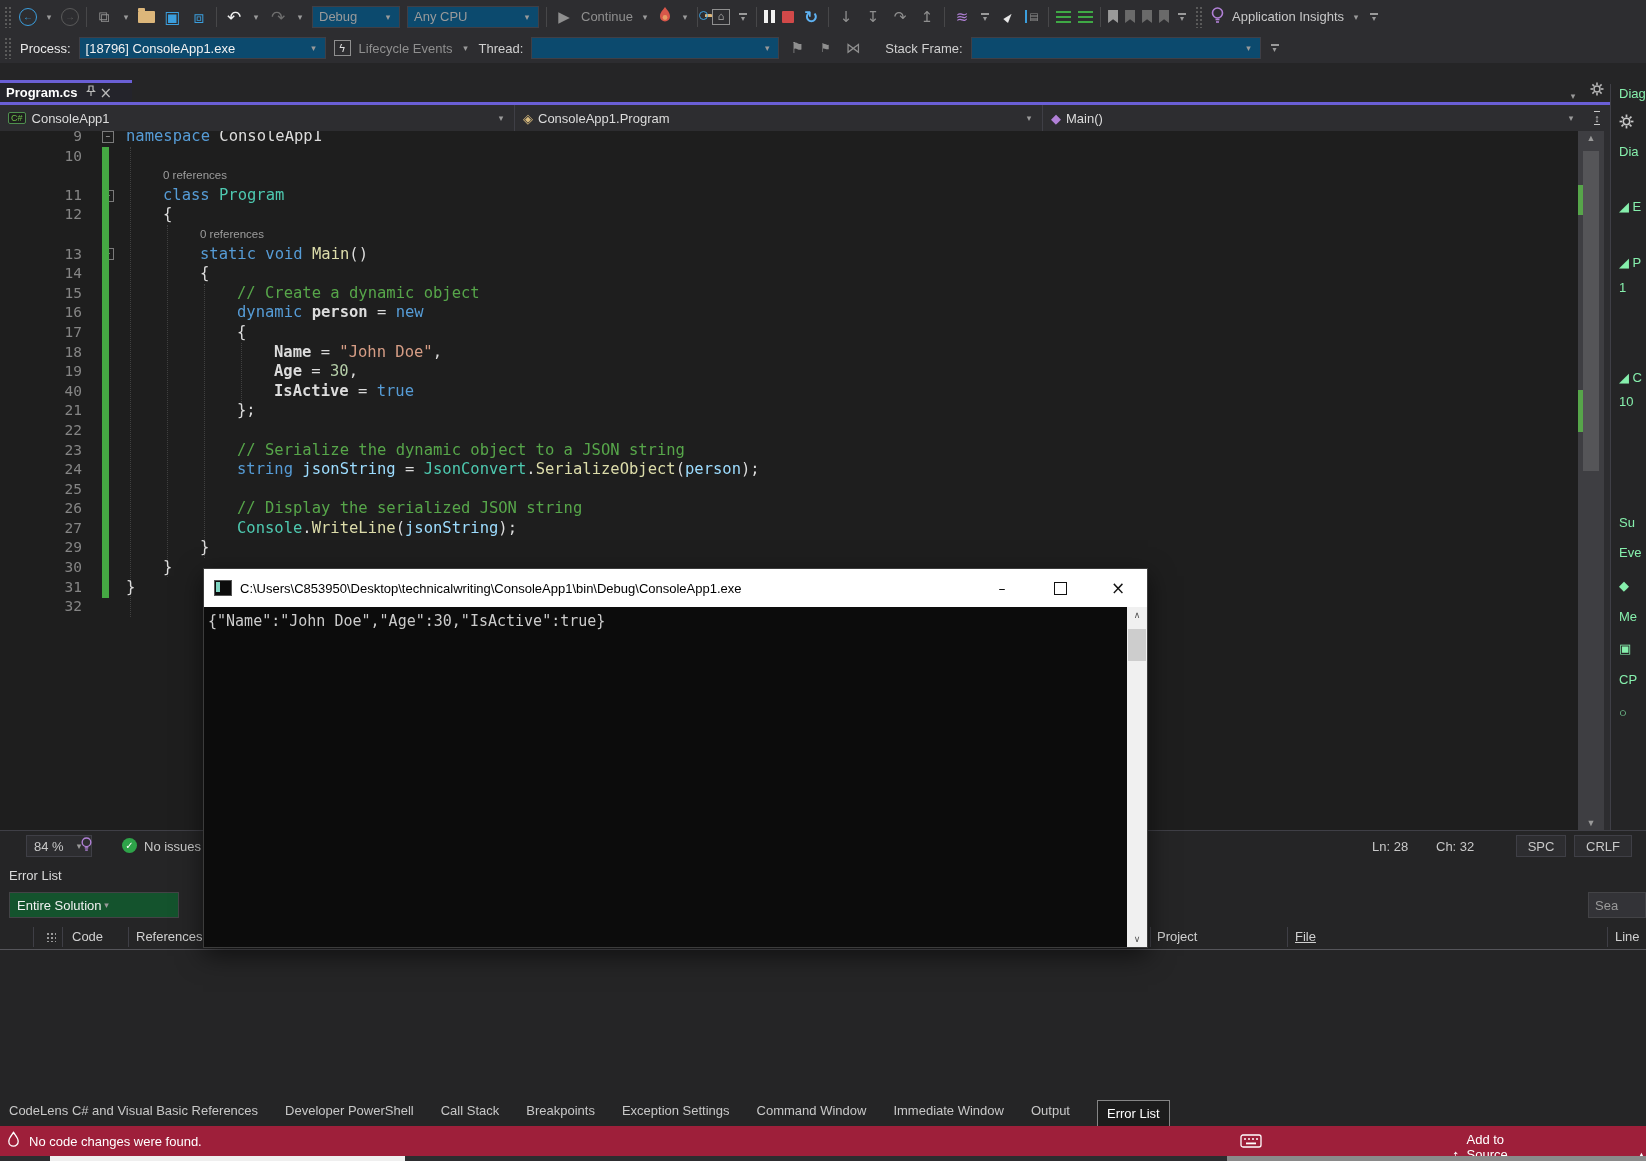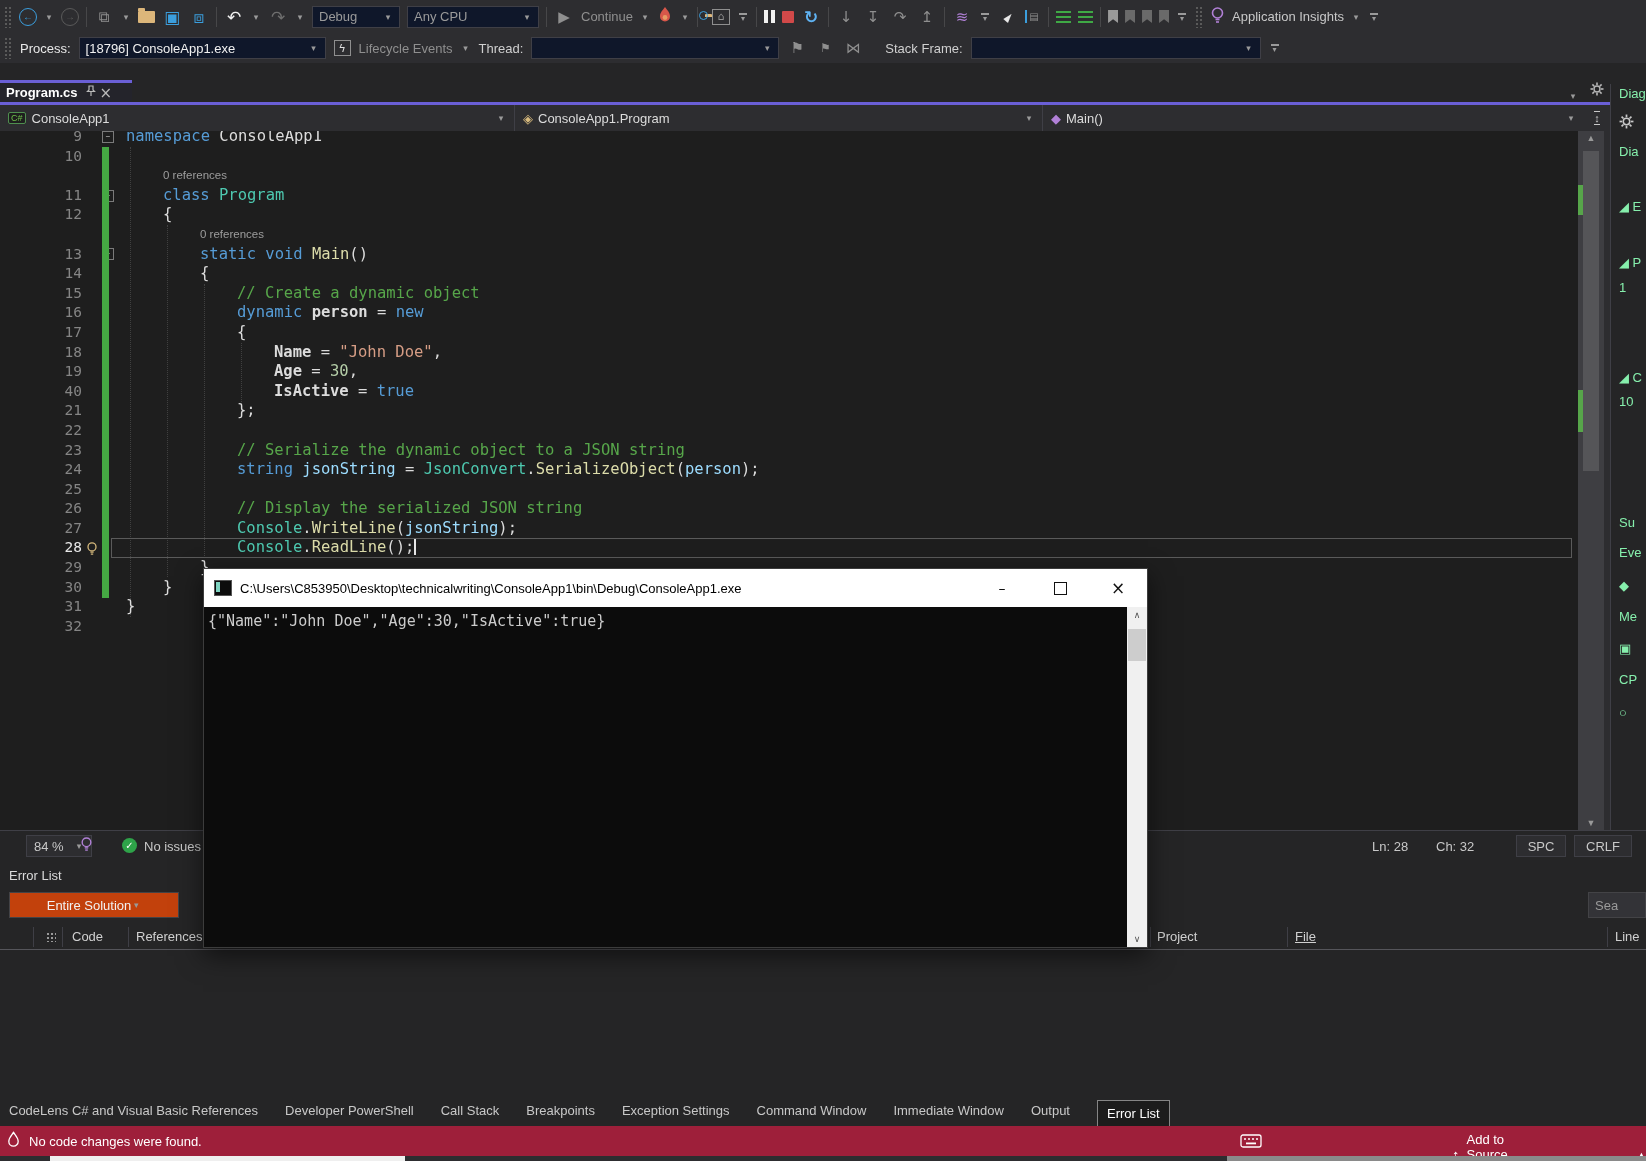--- a/index.html
+++ b/index.html
@@ -12,21 +12,21 @@
   .grip{width:8px;height:22px;background-image:radial-gradient(#5a5a5a 1px,transparent 1.2px);background-size:4px 4px;flex:0 0 auto;}
   .vsep{width:1px;height:20px;background:#474749;flex:0 0 auto;}
   .ic{display:inline-flex;align-items:center;justify-content:center;width:20px;height:22px;font-size:15px;color:#8f8f8f;font-family:"DejaVu Sans",sans-serif;flex:0 0 auto;}
   .circ{width:16px;height:16px;border-radius:50%;border:1.6px solid #3B9EDD;color:#3B9EDD;display:inline-flex;align-items:center;justify-content:center;font-size:10px;font-weight:bold;flex:0 0 auto;}
   .circ.gray{border-color:#5a5a5a;color:#5a5a5a;}
   .dd{width:10px;height:22px;display:inline-flex;align-items:center;justify-content:center;flex:0 0 auto;}
   .dd::after{content:"▾";font-size:9px;color:#9a9a9a;}
   .ovf{width:12px;height:22px;display:inline-flex;flex-direction:column;align-items:center;justify-content:center;flex:0 0 auto;}
   .ovf::before{content:"";width:8px;border-top:2px solid #9a9a9a;margin-bottom:1px;}
   .ovf::after{content:"▾";font-size:8px;color:#9a9a9a;line-height:5px;}
-  .combo{height:22px;background:#0f172a;border:1px solid #3F3F46;display:inline-flex;align-items:center;justify-content:space-between;padding:0 6px;box-sizing:border-box;color:#9a9a9a;font-size:13px;flex:0 0 auto;}
+  .combo{height:22px;background:#0c4a6e;border:1px solid #3F3F46;display:inline-flex;align-items:center;justify-content:space-between;padding:0 6px;box-sizing:border-box;color:#9a9a9a;font-size:13px;flex:0 0 auto;}
   .combo .dd{margin-left:6px;}
   .toolbtn-label{color:#8f8f8f;font-size:13px;}
   .folder{width:17px;height:12px;background:#DCB67A;border-radius:1px;position:relative;flex:0 0 auto;}
   .folder::before{content:"";position:absolute;top:-3px;left:0;width:7px;height:3px;background:#DCB67A;border-radius:1px 1px 0 0;}
   .save-glyph{color:#3B9EDD;font-size:17px;}
   .pausebars{display:inline-flex;gap:3px;align-items:center;height:22px;flex:0 0 auto;}
   .pausebars span{width:4px;height:13px;background:#F1F1F1;}
   .stopsq{width:12px;height:12px;background:#D14949;border-radius:1px;flex:0 0 auto;}
   .greenlines{width:15px;height:12px;background:repeating-linear-gradient(#3FA945 0 2px,transparent 2px 5px);flex:0 0 auto;}
   .bookmark{width:10px;height:13px;clip-path:polygon(0 0,100% 0,100% 100%,50% 72%,0 100%);background:#6a6a6a;flex:0 0 auto;}
@@ -75,21 +75,21 @@
   #rightpanel{left:1610px;top:84px;width:36px;height:746px;background:#252526;border-left:1px solid #3F3F46;overflow:hidden;}
   .rp-item{position:absolute;left:8px;color:#86efac;font-size:13px;white-space:nowrap;}
   
   #edstatus{left:0;top:830px;width:1646px;height:30px;background:#252526;border-top:1px solid #3F3F46;box-sizing:border-box;}
   .statbox{position:absolute;top:4px;height:22px;background:#2D2D30;border:1px solid #3F3F46;display:flex;align-items:center;padding:0 7px;box-sizing:border-box;color:#c8c8c8;font-size:13px;margin-left:24px;}
   .stattext{position:absolute;top:8px;color:#c8c8c8;font-size:13px;}
   .checkcirc{position:absolute;top:7px;width:15px;height:15px;border-radius:50%;background:#2EA349;color:#fff;font-size:10px;display:flex;align-items:center;justify-content:center;}
   
   #errorlist{left:0;top:860px;width:1646px;height:235px;background:#252526;}
   #el-title{position:absolute;left:9px;top:8px;color:#DADADA;font-size:13px;}
-  #el-scope{position:absolute;left:9px;top:32px;width:170px;height:26px;background:#c2410c;border:1px solid #434346;display:flex;align-items:center;justify-content:center;padding:0 7px;box-sizing:border-box;color:#F1F1F1;font-size:13px;}
+  #el-scope{position:absolute;left:9px;top:32px;width:170px;height:26px;background:#14532d;border:1px solid #434346;display:flex;align-items:center;justify-content:flex-start;padding:0 7px;box-sizing:border-box;color:#F1F1F1;font-size:13px;}
   #el-search{position:absolute;left:1588px;top:32px;width:58px;height:26px;background:#333337;border:1px solid #434346;color:#9a9a9a;font-size:13px;display:flex;align-items:center;padding:0 6px;box-sizing:border-box;overflow:hidden;white-space:nowrap;}
   #el-header{position:absolute;left:0;top:64px;width:1646px;height:26px;border-bottom:1px solid #55555A;box-sizing:border-box;}
   .el-col{position:absolute;top:5px;color:#d0d0d0;font-size:13px;}
   .el-div{position:absolute;top:3px;width:1px;height:20px;background:#3F3F46;}
   .dotgrid{position:absolute;left:46px;top:8px;width:10px;height:10px;background-image:radial-gradient(#9a9a9a 1px,transparent 1.2px);background-size:4px 4px;}
   
   #bottomtabs{left:0;top:1095px;width:1646px;height:31px;background:#252526;display:flex;align-items:center;gap:27px;padding-left:9px;box-sizing:border-box;}
   .btab{color:#c8c8c8;font-size:13px;white-space:nowrap;text-align:right;}
   .btab.active{color:#FFFFFF;border:1px solid #858585;border-bottom:none;background:#1C1C1C;padding:5px 9px 8px 9px;margin-bottom:-8px;}
   
@@ -295,25 +295,20 @@
         <div class="crow"><span class="lnum">18</span><span class="glyphc"></span><span class="foldc"></span><span class="codetxt" style="padding-left: 148px;"><span class="b">Name</span><span class="p"> = </span><span class="s">"John Doe"</span><span class="p">,</span></span></div>
         <div class="crow"><span class="lnum">19</span><span class="glyphc"></span><span class="foldc"></span><span class="codetxt" style="padding-left: 148px;"><span class="b">Age</span><span class="p"> = </span><span class="n2">30</span><span class="p">,</span></span></div>
         <div class="crow"><span class="lnum">40</span><span class="glyphc"></span><span class="foldc"></span><span class="codetxt" style="padding-left: 148px;"><span class="b">IsActive</span><span class="p"> = </span><span class="k">true</span></span></div>
         <div class="crow"><span class="lnum">21</span><span class="glyphc"></span><span class="foldc"></span><span class="codetxt" style="padding-left: 111px;"><span class="p">};</span></span></div>
         <div class="crow"><span class="lnum">22</span><span class="glyphc"></span><span class="foldc"></span><span class="codetxt" style="padding-left: 0px;"></span></div>
         <div class="crow"><span class="lnum">23</span><span class="glyphc"></span><span class="foldc"></span><span class="codetxt" style="padding-left: 111px;"><span class="c">// Serialize the dynamic object to a JSON string</span></span></div>
         <div class="crow"><span class="lnum">24</span><span class="glyphc"></span><span class="foldc"></span><span class="codetxt" style="padding-left: 111px;"><span class="k">string </span><span class="v">jsonString</span><span class="p"> = </span><span class="t">JsonConvert</span><span class="p">.</span><span class="m">SerializeObject</span><span class="p">(</span><span class="v">person</span><span class="p">);</span></span></div>
         <div class="crow"><span class="lnum">25</span><span class="glyphc"></span><span class="foldc"></span><span class="codetxt" style="padding-left: 0px;"></span></div>
         <div class="crow"><span class="lnum">26</span><span class="glyphc"></span><span class="foldc"></span><span class="codetxt" style="padding-left: 111px;"><span class="c">// Display the serialized JSON string</span></span></div>
         <div class="crow"><span class="lnum">27</span><span class="glyphc"></span><span class="foldc"></span><span class="codetxt" style="padding-left: 111px;"><span class="t">Console</span><span class="p">.</span><span class="m">WriteLine</span><span class="p">(</span><span class="v">jsonString</span><span class="p">);</span></span></div>
-        <div class="crow cur"><span class="lnum">28</span><span class="glyphc"><svg width="12" height="15" viewBox="0 0 15 18">
-              <circle cx="7.5" cy="7" r="5" fill="none" stroke="#D7BA7D" stroke-width="1.6"></circle>
-              <line x1="5.5" y1="13.5" x2="9.5" y2="13.5" stroke="#D7BA7D" stroke-width="1.6"></line>
-              <line x1="6" y1="16" x2="9" y2="16" stroke="#D7BA7D" stroke-width="1.6"></line>
-            </svg></span><span class="foldc"></span><span class="codetxt" style="padding-left: 111px;"><span class="t">Console</span><span class="p">.</span><span class="m">ReadLine</span><span class="p">();</span><span class="caret"></span></span></div>
         <div class="crow"><span class="lnum">29</span><span class="glyphc"></span><span class="foldc"></span><span class="codetxt" style="padding-left: 74px;"><span class="p">}</span></span></div>
         <div class="crow"><span class="lnum">30</span><span class="glyphc"></span><span class="foldc"></span><span class="codetxt" style="padding-left: 37px;"><span class="p">}</span></span></div>
         <div class="crow"><span class="lnum">31</span><span class="glyphc"></span><span class="foldc"></span><span class="codetxt" style="padding-left: 0px;"><span class="p">}</span></span></div>
         <div class="crow"><span class="lnum">32</span><span class="glyphc"></span><span class="foldc"></span><span class="codetxt" style="padding-left: 0px;"></span></div>
       </div>
     <div id="changebar"></div>
   </div>
 
   <div class="abs" id="ed-scroll">
     <span class="arrow" style="top:2px;">▲</span>

